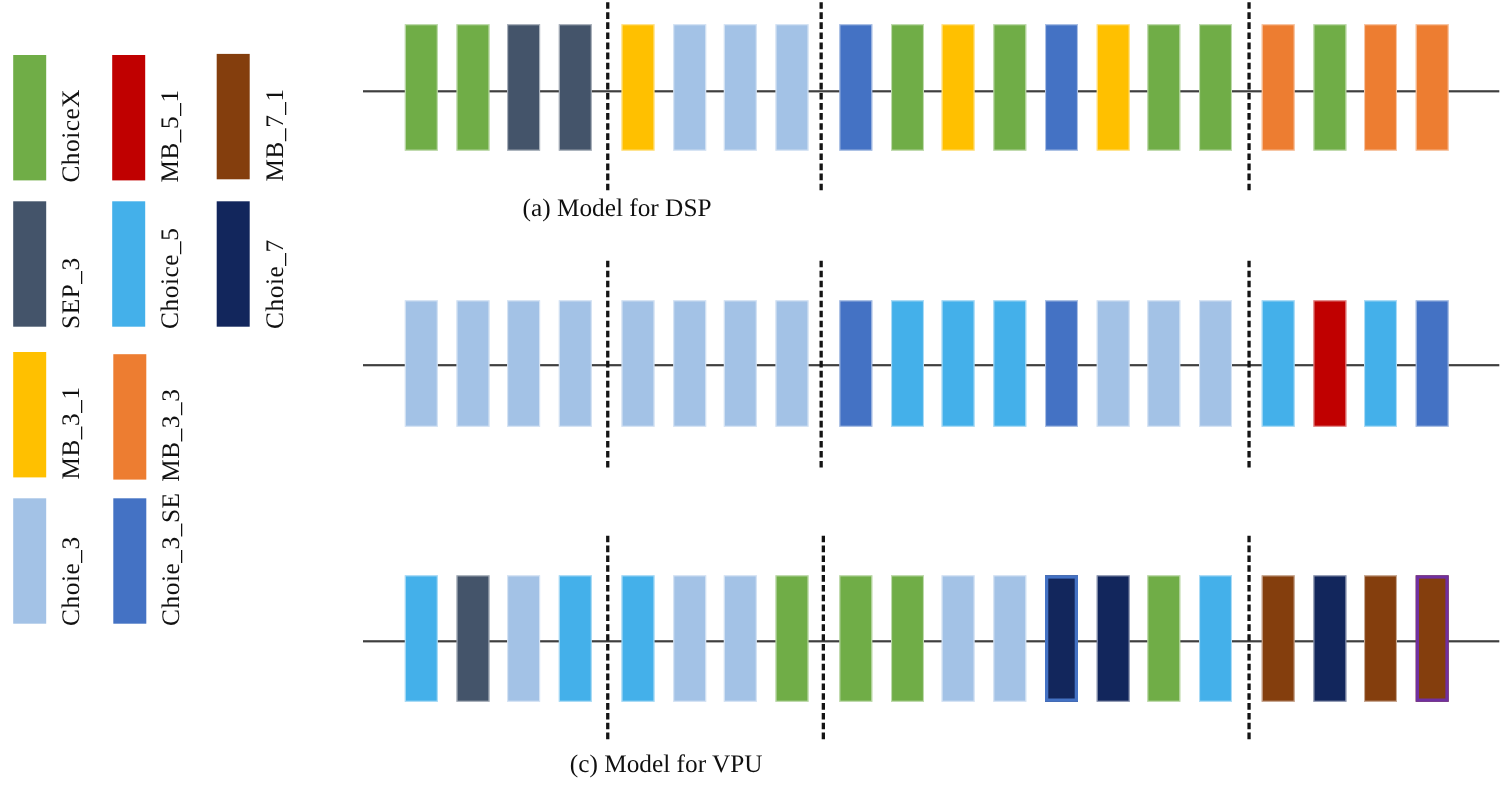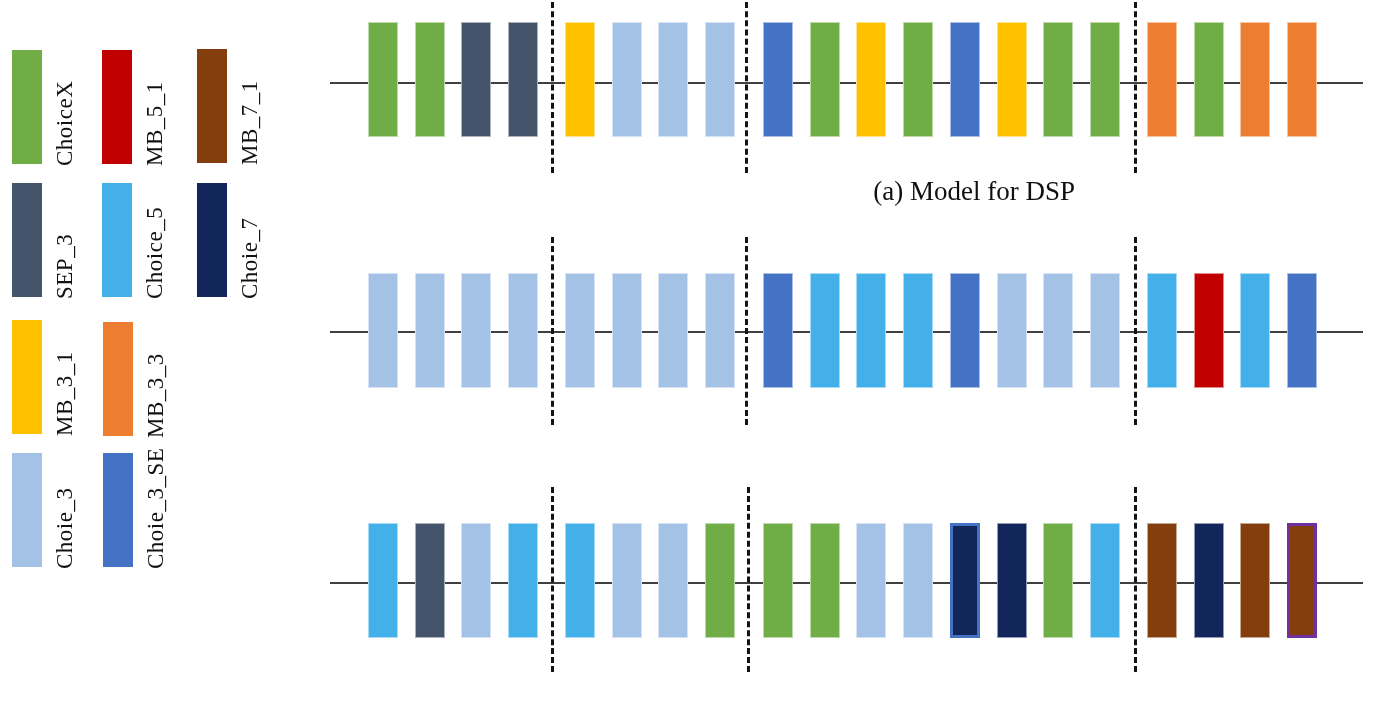--- a/index.html
+++ b/index.html
@@ -10,21 +10,21 @@
   .swatch{position:absolute;width:30px;height:114px;}
   .legend-label{
     position:absolute;font-size:23px;color:#111;white-space:nowrap;
     transform:rotate(-90deg);transform-origin:0 0;letter-spacing:0.5px;
   }
   .axis-line{position:absolute;height:2px;background:#3f3f3f;}
   .separator{position:absolute;width:0;border-left:3px dashed #141414;}
   .bar{position:absolute;width:30px;height:115px;box-sizing:border-box;border:1px solid rgba(255,255,255,0.55);}
   .bar.outlined{border-width:3px;border-style:solid;}
   .caption{
-    position:absolute;width:600px;text-align:right;font-size:27px;color:#101010;
+    position:absolute;width:600px;text-align:left;font-size:23px;color:#101010;
   }
 </style>
 </head>
 <body>
 
 <div id="canvas">
 
   <div id="legend">
 
     <div class="legend-item">
@@ -138,14 +138,15 @@
       <div class="bar" style="left: 997px; top: 523px; height: 115px; width: 30px; background: rgb(18, 38, 92);"></div>
       <div class="bar" style="left: 1043px; top: 523px; height: 115px; width: 30px; background: rgb(112, 173, 71);"></div>
       <div class="bar" style="left: 1090px; top: 523px; height: 115px; width: 30px; background: rgb(68, 176, 234);"></div>
       <div class="bar" style="left: 1147px; top: 523px; height: 115px; width: 30px; background: rgb(132, 62, 13);"></div>
       <div class="bar" style="left: 1194px; top: 523px; height: 115px; width: 30px; background: rgb(18, 38, 92);"></div>
       <div class="bar" style="left: 1240px; top: 523px; height: 115px; width: 30px; background: rgb(132, 62, 13);"></div>
       <div class="bar outlined" style="left: 1287px; top: 523px; height: 115px; width: 30px; background: rgb(132, 62, 13); border-color: rgb(112, 48, 160);"></div>
     </div>
 
   <div class="caption" style="left: 475px; top: 176px;">(a) Model for DSP</div>
+  <div class="caption" style="left: 518px; top: 682px;">(c) Model for VPU</div>
 
 </div>
 
 </body></html>

